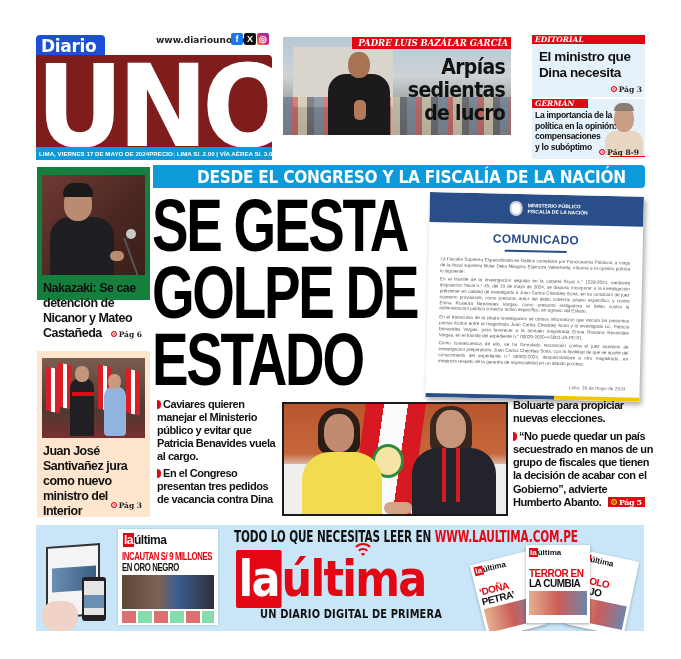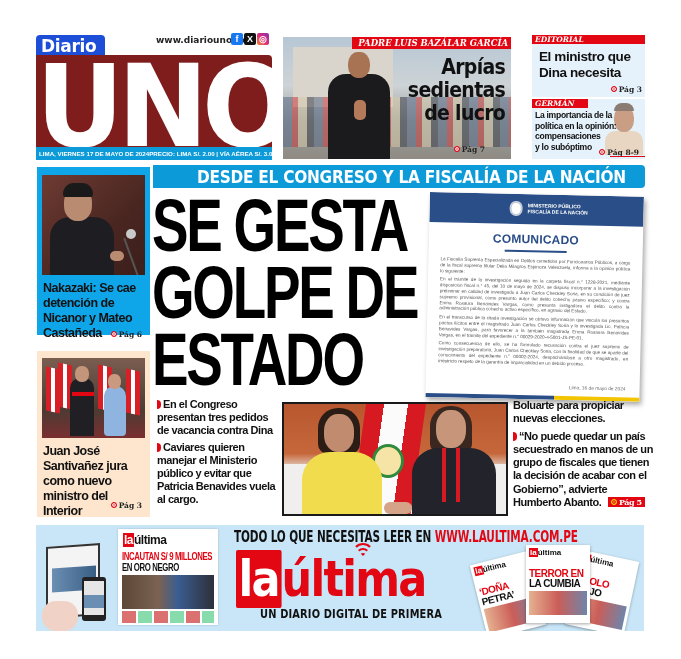--- a/index.html
+++ b/index.html
@@ -15,21 +15,21 @@
   .mh-url { position: absolute; left: 120px; top: 0; font-size: 9px; font-weight: bold; color: #222; font-family: "DejaVu Sans", sans-serif; }
   .mh-social { position: absolute; top: -2px; width: 12px; height: 12px; border-radius: 2px; color: #fff; font-size: 9px; font-weight: bold; text-align: center; line-height: 12px; }
   .mh-fb { left: 195px; background: #1877f2; }
   .mh-x { left: 208px; background: #111; }
   .mh-ig { left: 221px; background: linear-gradient(45deg, #f58529, #dd2a7b, #8134af); }
   .mh-red { position: absolute; left: 0; top: 20px; width: 236px; height: 92px; background: #7f1d1d; border-radius: 0 4px 0 0; }
   .mh-uno { position: absolute; left: 0; top: 6px; width: 236px; text-align: center; color: #fff; font-weight: bold; font-size: 108px; line-height: 92px; letter-spacing: -6px; font-family: "DejaVu Sans", sans-serif; transform: scaleY(1.05); }
   .mh-bar { position: absolute; left: 0; top: 112px; width: 236px; height: 13px; background: #0c9ad8; color: #fff; font-size: 6.2px; font-weight: bold; line-height: 13px; padding: 0 3px; display: flex; justify-content: space-between; white-space: nowrap; }
 
   
-  .priest { left: 283px; top: 37px; width: 228px; height: 122px; overflow: hidden; background: linear-gradient(180deg, #b7c7d5 0%, #cdd3d6 40%, #9aa09c 70%, #8f8a83 100%); }
+  .priest { left: 283px; top: 37px; width: 228px; height: 98px; overflow: hidden; background: linear-gradient(180deg, #b7c7d5 0%, #cdd3d6 40%, #9aa09c 70%, #8f8a83 100%); }
   .priest-bldg { position: absolute; left: 10px; top: 10px; width: 100px; height: 60px; background: #d9d4cc; }
   .priest-crowd { position: absolute; left: 0; top: 60px; width: 228px; height: 50px; background: repeating-linear-gradient(90deg, #5a6b88 0 9px, #c83b3b 9px 15px, #d6c8a8 15px 24px, #3c3f4a 24px 31px); opacity: 0.55; }
   .priest-figure { position: absolute; left: 45px; top: 15px; width: 62px; height: 110px; }
   .priest-head { position: absolute; left: 20px; top: 0; width: 22px; height: 26px; background: #a77352; border-radius: 45%; }
   .priest-body { position: absolute; left: 0; top: 22px; width: 62px; height: 92px; background: #1b1b1d; border-radius: 18px 18px 0 0; }
   .priest-hands { position: absolute; left: 26px; top: 48px; width: 12px; height: 20px; background: #b57a5a; border-radius: 5px; }
   .priest-kicker { position: absolute; right: 0; top: 0; height: 12px; background: #e30613; color: #fff; font-family: "DejaVu Serif", serif; font-style: italic; font-weight: bold; font-size: 8.5px; line-height: 12px; padding: 0 3px 0 6px; white-space: nowrap; }
   .priest-title { position: absolute; right: 6px; top: 18px; text-align: right; font-weight: bold; font-size: 22px; line-height: 23px; color: #111; letter-spacing: -0.8px; font-family: "DejaVu Sans", sans-serif; transform: scaleX(0.86); transform-origin: right; }
   .pag { font-family: "DejaVu Serif", serif; font-weight: bold; font-size: 7.5px; color: #222; white-space: nowrap; }
   .pag-dot { display: inline-block; width: 6px; height: 6px; border-radius: 50%; background: #e30613; border: 1px solid #e30613; box-shadow: inset 0 0 0 1.2px #fff; margin-right: 2px; vertical-align: 0; }
@@ -46,21 +46,21 @@
   .alarco .kicker-red { width: 56px; }
   .alarco-photo { position: absolute; right: 2px; top: 4px; width: 38px; height: 50px; }
   .alarco-head { position: absolute; left: 9px; top: 3px; width: 20px; height: 26px; background: #c99e84; border-radius: 45%; }
   .alarco-hair { position: absolute; left: 9px; top: 0; width: 20px; height: 8px; background: #8b7c73; border-radius: 10px 10px 0 0; }
   .alarco-shirt { position: absolute; left: 0; top: 28px; width: 38px; height: 24px; background: #e9d6c2; border-radius: 10px 10px 0 0; }
   .alarco-title { position: absolute; left: 3px; top: 11px; font-weight: bold; font-size: 8.6px; line-height: 10.5px; color: #111; letter-spacing: -0.3px; width: 82px; }
   .alarco-pag { position: absolute; right: 6px; top: 49px; }
   .alarco-rule { position: absolute; left: 78px; right: 0; top: 57px; height: 1px; background: #e30613; }
 
   
-  .side1 { left: 37px; top: 167px; width: 113px; height: 168px; background: #0ea5e9; }
+  .side1 { left: 37px; top: 167px; width: 113px; height: 133px; background: #15803d; }
   .side1-photo { position: absolute; left: 5px; top: 8px; width: 103px; height: 100px; background: linear-gradient(135deg, #6e3b33 0%, #4a2621 60%, #3b1e1a 100%); overflow: hidden; }
   .s1-body { position: absolute; left: 8px; top: 42px; width: 64px; height: 62px; background: #1e1d22; border-radius: 20px 20px 0 0; }
   .s1-head { position: absolute; left: 22px; top: 12px; width: 28px; height: 34px; background: #b98c72; border-radius: 45%; }
   .s1-hair { position: absolute; left: 21px; top: 8px; width: 30px; height: 14px; background: #1a1a1a; border-radius: 14px 14px 4px 4px; }
   .s1-mic { position: absolute; left: 84px; top: 54px; width: 10px; height: 10px; background: #c9c9c9; border-radius: 50%; }
   .s1-stand { position: absolute; left: 88px; top: 62px; width: 2px; height: 40px; background: #555; transform: rotate(-20deg); }
   .s1-hand { position: absolute; left: 68px; top: 76px; width: 14px; height: 10px; background: #b98c72; border-radius: 5px; }
   .side1-title { position: absolute; left: 6px; top: 114px; width: 105px; font-weight: bold; font-size: 12.5px; line-height: 15px; letter-spacing: -0.5px; color: #111; }
   .side1-pag { position: absolute; right: 8px; top: 163px; }
 
@@ -278,24 +278,24 @@
     <p>En el trámite de la investigación seguida en la carpeta fiscal n.° 1228-2021, mediante disposición fiscal n.° 45, del 10 de mayo de 2024, se dispuso incorporar a la investigación preliminar en calidad de investigado a Juan Carlos Checkley Soria, en su condición de juez supremo provisional, como presunto autor del delito cohecho pasivo específico; y contra Enma Rosaura Benavides Vargas, como presunta instigadora el delito contra la administración pública cohecho activo específico, en agravio del Estado.</p>
     <p>En el transcurso de la citada investigación se obtuvo información que vincula los presuntos pactos ilícitos entre el magistrado Juan Carlos Checkley Soria y la investigada Lic. Patricia Benavides Vargas, para favorecer a la también magistrada Enma Rosaura Benavides Vargas, en el trámite del expediente n.° 00029-2020-4-5001-JS-PE-01.</p>
     <p>Como consecuencia de ello, se ha formulado recusación contra el juez supremo de investigación preparatoria, Juan Carlos Checkley Soria, con la finalidad de que se aparte del conocimiento del expediente n.° 00002-2024, despachándose a otro magistrado, en irrestricto respeto de la garantía de imparcialidad en un debido proceso.</p>
   </div>
   <div class="com-date">Lima, 16 de mayo de 2024</div>
   <div class="com-bottom"></div>
 </div>
 
 <div class="abs bullets-left">
   <div class="bullet">
+    <span class="bullet-mark"></span><span>Caviares quieren manejar el Ministerio público y evitar que Patricia Benavides vuela al cargo.</span>
+  </div>
+  <div class="bullet">
     <span class="bullet-mark"></span><span>En el Congreso presentan tres pedidos de vacancia contra Dina</span>
-  </div>
-  <div class="bullet">
-    <span class="bullet-mark"></span><span>Caviares quieren manejar el Ministerio público y evitar que Patricia Benavides vuela al cargo.</span>
   </div>
 </div>
 
 <div class="abs main-photo">
   <div class="mp-wall"></div>
   <div class="mp-flag"></div>
   <div class="mp-shield"></div>
   <div class="mp-hair1"></div>
   <div class="mp-woman1"></div>
   <div class="mp-head1"></div>

